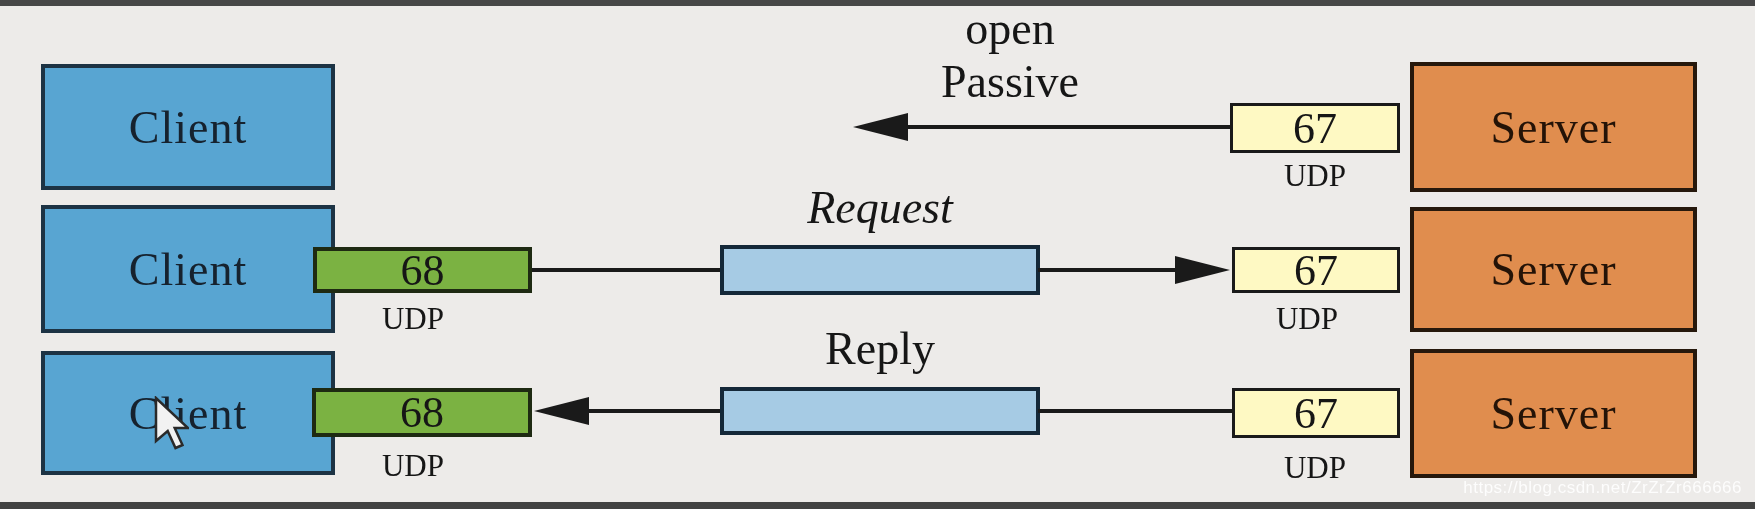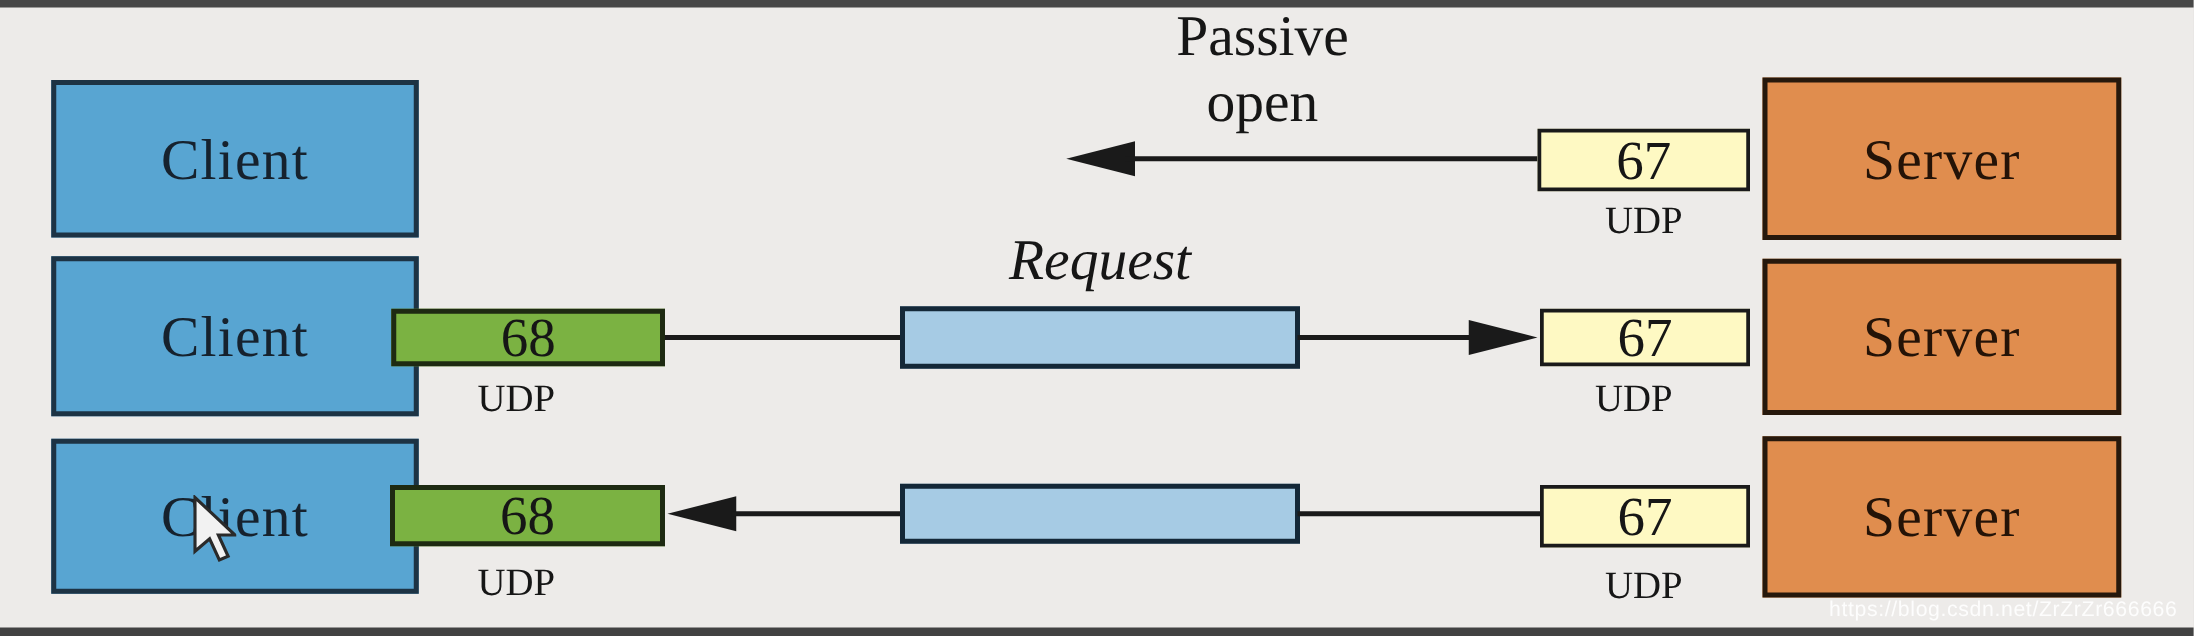--- a/index.html
+++ b/index.html
@@ -50,22 +50,22 @@
 <div class="stage">
 
   <div class="band top"></div>
   <div class="band bottom"></div>
 
   <div class="box client" style="left:21px;top:64px;width:294px;height:126px;">
     <span class="bigtext">Client</span>
   </div>
 
   <div class="lbl caption" style="left:855px;top:2px;width:310px;line-height:53px;">
+    <span style="display:block;">open</span>
     <span style="display:block;">Passive</span>
-    <span style="display:block;">open</span>
   </div>
 
   <div class="arrowhead left" style="left:853px;top:113px;"></div>
   <div class="hline" style="left:900px;top:125px;width:330px;"></div>
 
   <div class="port white" style="left:1230px;top:103px;width:170px;height:50px;">
     <span>67</span>
   </div>
   <div class="lbl udp" style="left:1230px;top:158px;">UDP</div>
 
@@ -100,20 +100,21 @@
 
   <div class="box client" style="left:21px;top:351px;width:294px;height:124px;">
     <span class="bigtext">Client</span>
   </div>
 
   <div class="port green" style="left:312px;top:388px;width:220px;height:49px;">
     <span>68</span>
   </div>
   <div class="lbl udp" style="left:328px;top:448px;">UDP</div>
 
+  <div class="lbl caption" style="left:720px;top:322px;width:320px;">Reply</div>
 
   <div class="arrowhead left" style="left:534px;top:397px;"></div>
   <div class="hline" style="left:585px;top:409px;width:137px;"></div>
   <div class="msgbox" style="left:720px;top:387px;width:320px;height:48px;"></div>
   <div class="hline" style="left:1038px;top:409px;width:196px;"></div>
 
   <div class="port white" style="left:1232px;top:388px;width:168px;height:50px;">
     <span>67</span>
   </div>
   <div class="lbl udp" style="left:1230px;top:450px;">UDP</div>

